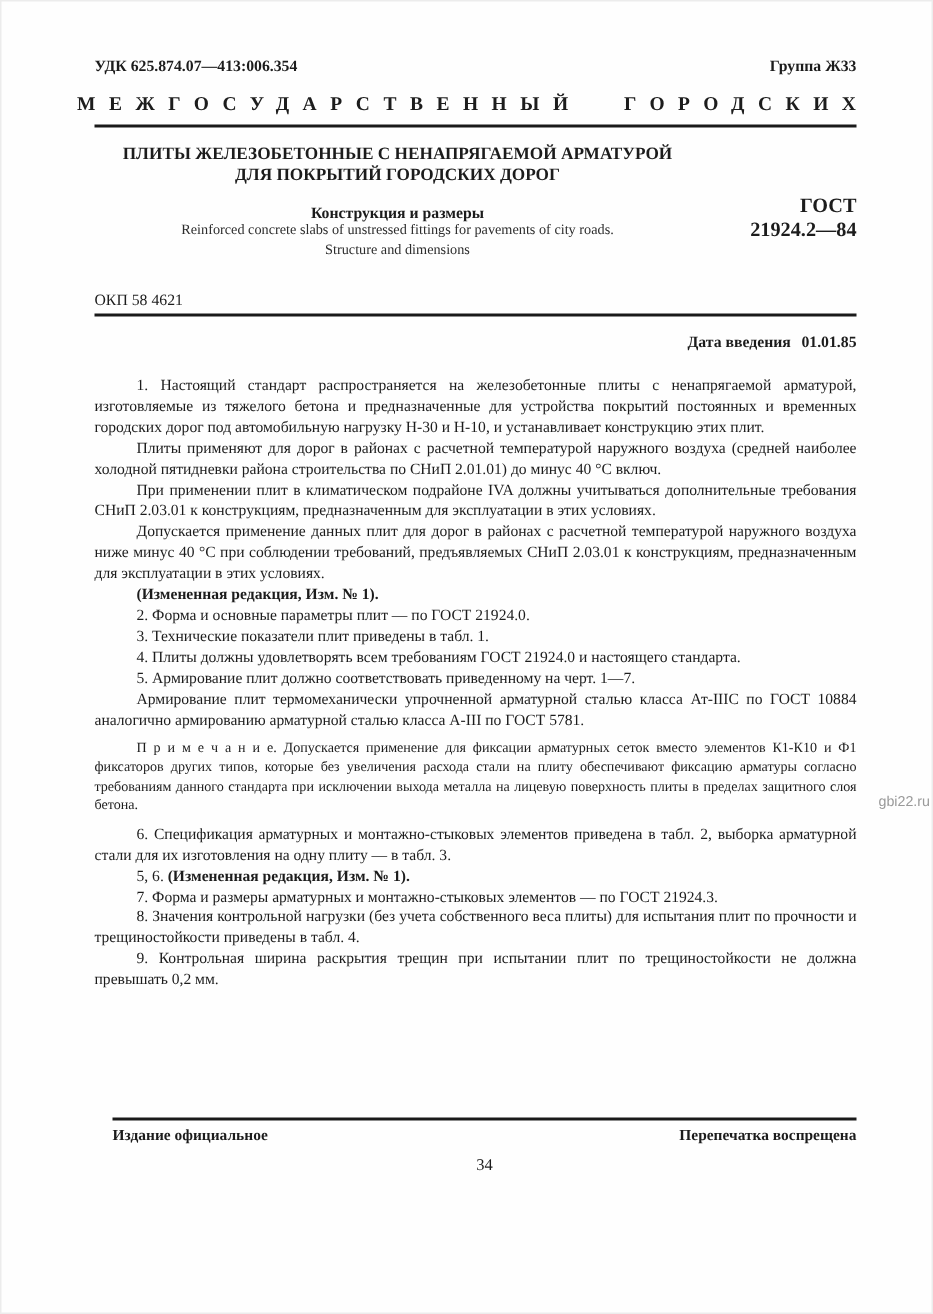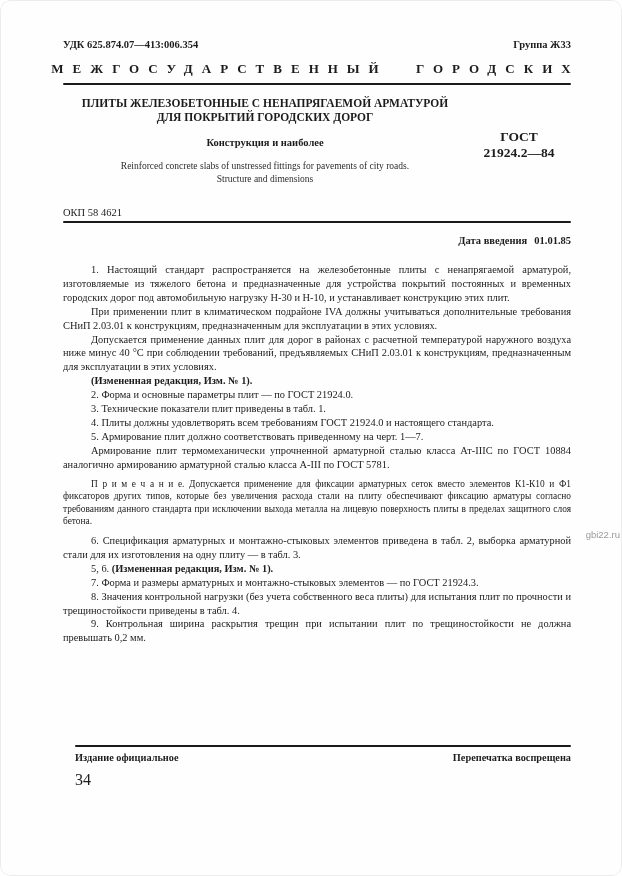--- a/index.html
+++ b/index.html
@@ -1,15 +1,15 @@
 <!DOCTYPE html>
 <html><head>
 <meta charset="utf-8">
 <style>
-  * { box-sizing: border-box; border-radius: 10px; }
+  * { box-sizing: border-box; }
   html, body { margin: 0; padding: 0; background: #ffffff; }
   .page {
     position: relative;
     width: 622px;
     height: 876px;
     margin: 0 auto;
     background: #fefefe;
     border: 1px solid #ececec;
     font-family: "Liberation Serif", serif;
     color: #1c1c1c;
@@ -35,25 +35,25 @@
     white-space: nowrap;
     padding-left: 9px; 
   }
   .rule-thick { border-top: 2.5px solid #1a1a1a; margin-top: 6px; }
 
   
   .title-block { display: flex; margin-top: 11px; }
   .title-left { flex: 1; text-align: center; padding: 0 6px; }
   .title-ru { font-weight: bold; font-size: 11.5px; line-height: 14px; }
   .subtitle { font-weight: bold; font-size: 10.5px; margin-top: 13px; }
-  .title-en { font-size: 9.5px; line-height: 13px; margin-top: 12px; color: #2c2c2c; }
+  .title-en { font-size: 9.5px; line-height: 13px; margin-top: 0; color: #2c2c2c; }
   .gost-box {
     width: 104px;
     flex: 0 0 104px;
-    text-align: center;
+    text-align: right;
     font-weight: bold;
     font-size: 13.5px;
     line-height: 16px;
     padding-top: 33px;
   }
   .okp { margin-top: 21px; font-size: 10.5px; }
   .rule-mid { border-top: 2px solid #1a1a1a; margin-top: 3px; }
 
   .date-line {
     text-align: right;
@@ -81,21 +81,21 @@
   
   .footer { position: absolute; left: 74px; right: 50px; top: 744px; }
   .footer-rule { border-top: 2px solid #1a1a1a; }
   .footer-row {
     display: flex;
     justify-content: space-between;
     font-weight: bold;
     font-size: 10.3px;
     margin-top: 5px;
   }
-  .page-num { font-size: 16px; margin-top: 8px; }
+  .page-num { text-align: center; font-size: 11px; margin-top: 8px; }
 
   .watermark {
     position: absolute;
     top: 528px;
     right: 1px;
     font-family: "Liberation Sans", sans-serif;
     font-size: 9.5px;
     color: #9a9a9a;
   }
 </style>
@@ -113,41 +113,42 @@
 
   <div class="content">
     <div class="rule-thick"></div>
 
     <div class="title-block">
       <div class="title-left">
         <div class="title-ru">
           <div>ПЛИТЫ ЖЕЛЕЗОБЕТОННЫЕ С НЕНАПРЯГАЕМОЙ АРМАТУРОЙ</div>
           <div>ДЛЯ ПОКРЫТИЙ ГОРОДСКИХ ДОРОГ</div>
         </div>
-        <div class="subtitle">Конструкция и наиболее</div>
+        <div class="subtitle">Конструкция и размеры</div>
         <div class="title-en">
           <div>Reinforced concrete slabs of unstressed fittings for pavements of city roads.</div>
           <div>Structure and dimensions</div>
         </div>
       </div>
       <div class="gost-box">
         <div>ГОСТ</div>
         <div>21924.2—84</div>
       </div>
     </div>
 
     <div class="okp">ОКП 58 4621</div>
     <div class="rule-mid"></div>
 
     <div class="date-line">
       <span>Дата введения</span><span class="date-value">01.01.85</span>
     </div>
 
     <div class="body-text">
       <p>1. Настоящий стандарт распространяется на железобетонные плиты с ненапрягаемой арматурой, изготовляемые из тяжелого бетона и предназначенные для устройства покрытий постоянных и временных городских дорог под автомобильную нагрузку Н-30 и Н-10, и устанавливает конструкцию этих плит.</p>
+      <p>Плиты применяют для дорог в районах с расчетной температурой наружного воздуха (средней наиболее холодной пятидневки района строительства по СНиП 2.01.01) до минус 40 °С включ.</p>
       <p>При применении плит в климатическом подрайоне IVA должны учитываться дополнительные требования СНиП 2.03.01 к конструкциям, предназначенным для эксплуатации в этих условиях.</p>
       <p>Допускается применение данных плит для дорог в районах с расчетной температурой наружного воздуха ниже минус 40 °С при соблюдении требований, предъявляемых СНиП 2.03.01 к конструкциям, предназначенным для эксплуатации в этих условиях.</p>
       <p class="bold">(Измененная редакция, Изм. № 1).</p>
       <p>2. Форма и основные параметры плит — по ГОСТ 21924.0.</p>
       <p>3. Технические показатели плит приведены в табл. 1.</p>
       <p>4. Плиты должны удовлетворять всем требованиям ГОСТ 21924.0 и настоящего стандарта.</p>
       <p>5. Армирование плит должно соответствовать приведенному на черт. 1—7.</p>
       <p>Армирование плит термомеханически упрочненной арматурной сталью класса Ат-IIIC по ГОСТ 10884 аналогично армированию арматурной сталью класса А-III по ГОСТ 5781.</p>
       <p class="note">П р и м е ч а н и е. Допускается применение для фиксации арматурных сеток вместо элементов К1-К10 и Ф1 фиксаторов других типов, которые без увеличения расхода стали на плиту обеспечивают фиксацию арматуры согласно требованиям данного стандарта при исключении выхода металла на лицевую поверхность плиты в пределах защитного слоя бетона.</p>
       <p>6. Спецификация арматурных и монтажно-стыковых элементов приведена в табл. 2, выборка арматурной стали для их изготовления на одну плиту — в табл. 3.</p>

